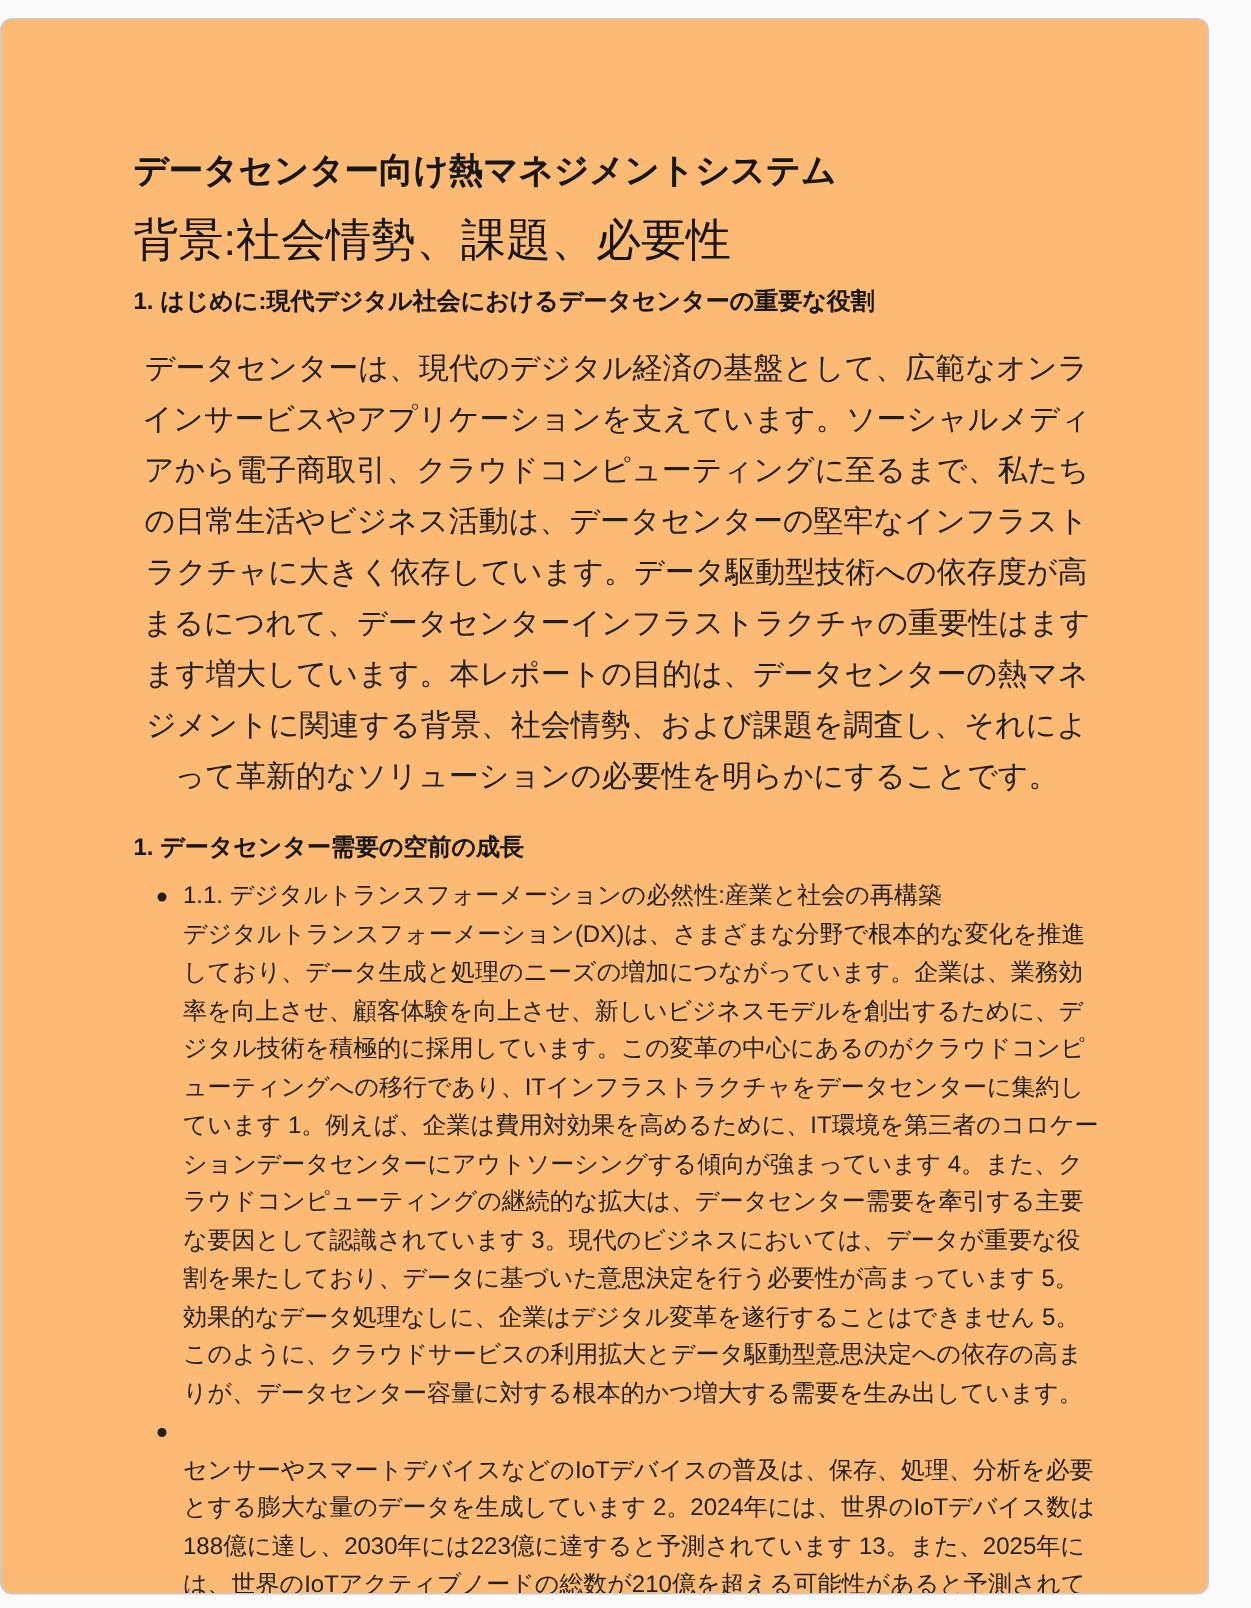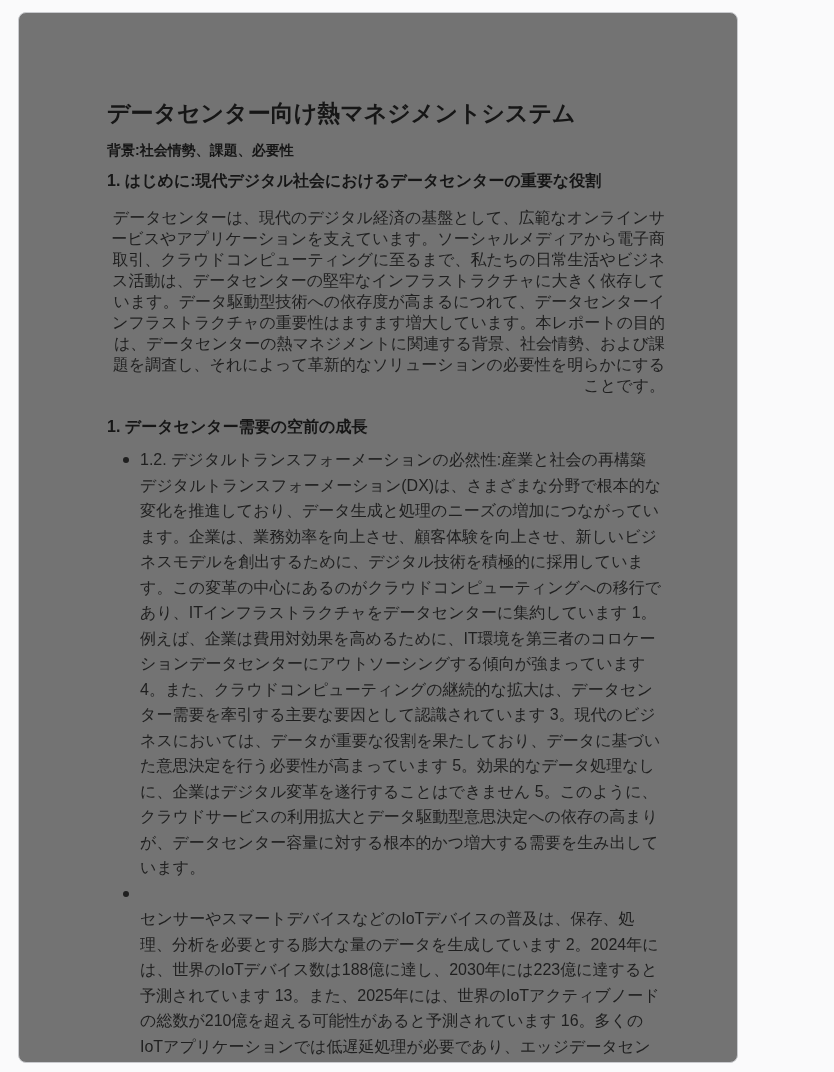--- a/index.html
+++ b/index.html
@@ -12,62 +12,62 @@
     font-family: "Liberation Sans", "DejaVu Sans", sans-serif;
   }
   .viewport {
     position: relative;
     width: 834px;
     height: 1072px;
     overflow: hidden;
   }
   .page-card {
     position: absolute;
-    left: 18px;
+    left: 0;
     top: 12px;
-    width: 720px;
+    width: 806px;
     height: 1051px;
-    background: #737373;
+    background: #fdba74;
     border: 1px solid #c9cace;
     border-radius: 8px;
     overflow: hidden;
   }
   .content {
     padding: 85px 72px 0 88px;
     color: #1f1f1f;
   }
   .doc-title {
     font-size: 23px;
     font-weight: bold;
     line-height: 1.32;
     color: #161616;
     margin: 0 0 13px 0;
   }
   .doc-subtitle {
-    font-size: 14px;
-    font-weight: bold;
+    font-size: 30px;
+    font-weight: normal;
     line-height: 1.32;
     color: #161616;
     margin: 0 0 10px 0;
   }
   .section-heading {
     font-size: 16px;
     font-weight: bold;
     line-height: 1.35;
     color: #161616;
     margin: 0 0 16px 0;
   }
   .section-heading.second {
     margin: 0 0 9px 0;
   }
   .body-paragraph {
-    font-size: 16px;
-    line-height: 21px;
+    font-size: 20px;
+    line-height: 34px;
     margin: 0 0 20px 0;
-    text-align: right;
+    text-align: center;
   }
   .bullet-list {
     list-style: none;
     margin: 0;
     padding: 0;
   }
   .bullet-item {
     position: relative;
     padding-left: 33px;
     font-size: 16px;
@@ -97,21 +97,21 @@
       <h3 class="section-heading">1. はじめに:現代デジタル社会におけるデータセンターの重要な役割</h3>
 
       <p class="body-paragraph">データセンターは、現代のデジタル経済の基盤として、広範なオンラインサービスやアプリケーションを支えています。ソーシャルメディアから電子商取引、クラウドコンピューティングに至るまで、私たちの日常生活やビジネス活動は、データセンターの堅牢なインフラストラクチャに大きく依存しています。データ駆動型技術への依存度が高まるにつれて、データセンターインフラストラクチャの重要性はますます増大しています。本レポートの目的は、データセンターの熱マネジメントに関連する背景、社会情勢、および課題を調査し、それによって革新的なソリューションの必要性を明らかにすることです。</p>
 
       <h3 class="section-heading second">1. データセンター需要の空前の成長</h3>
 
       <ul class="bullet-list">
 
         <li class="bullet-item">
           <span class="dot"></span>
-          <span>1.2. デジタルトランスフォーメーションの必然性:産業と社会の再構築</span>
+          <span>1.1. デジタルトランスフォーメーションの必然性:産業と社会の再構築</span>
           <br>
           <span>デジタルトランスフォーメーション(DX)は、さまざまな分野で根本的な変化を推進しており、データ生成と処理のニーズの増加につながっています。企業は、業務効率を向上させ、顧客体験を向上させ、新しいビジネスモデルを創出するために、デジタル技術を積極的に採用しています。この変革の中心にあるのがクラウドコンピューティングへの移行であり、ITインフラストラクチャをデータセンターに集約しています 1。例えば、企業は費用対効果を高めるために、IT環境を第三者のコロケーションデータセンターにアウトソーシングする傾向が強まっています 4。また、クラウドコンピューティングの継続的な拡大は、データセンター需要を牽引する主要な要因として認識されています 3。現代のビジネスにおいては、データが重要な役割を果たしており、データに基づいた意思決定を行う必要性が高まっています 5。効果的なデータ処理なしに、企業はデジタル変革を遂行することはできません 5。このように、クラウドサービスの利用拡大とデータ駆動型意思決定への依存の高まりが、データセンター容量に対する根本的かつ増大する需要を生み出しています。</span>
         </li>
 
         <li class="bullet-item">
           <span class="dot"></span>
           <br>
           <span>センサーやスマートデバイスなどのIoTデバイスの普及は、保存、処理、分析を必要とする膨大な量のデータを生成しています 2。2024年には、世界のIoTデバイス数は188億に達し、2030年には223億に達すると予測されています 13。また、2025年には、世界のIoTアクティブノードの総数が210億を超える可能性があると予測されています 16。多くのIoTアプリケーションでは低遅延処理が必要であり、エッジデータセンターの成長を促進しています 7。IoTの採用拡大により、低遅延のローカルデータ処理の必要性が高まっています 7。リアルタイムデータ分析の需要増加が、エッジデータセンターの人気を高めています 8。さらに、IoTはデータセン</span>
         </li>
 

